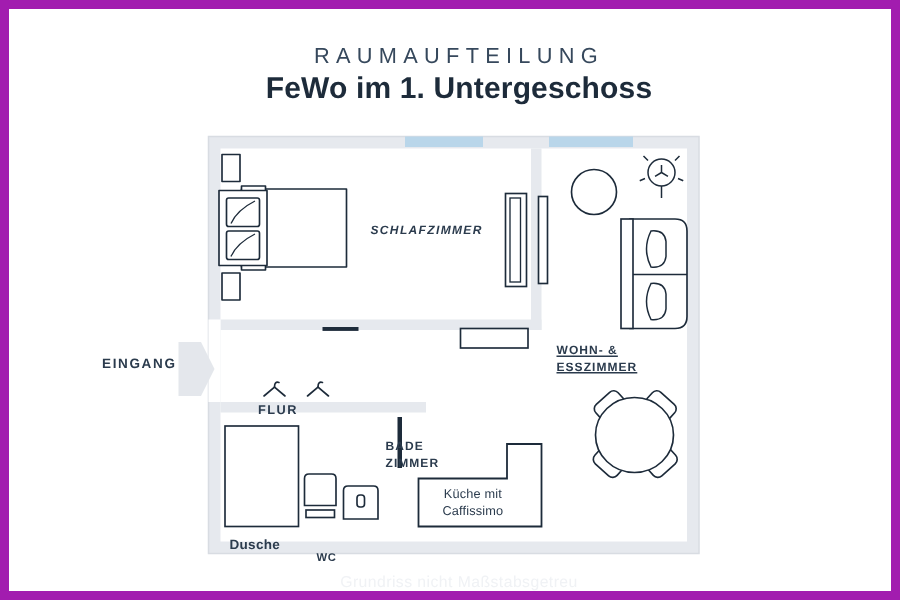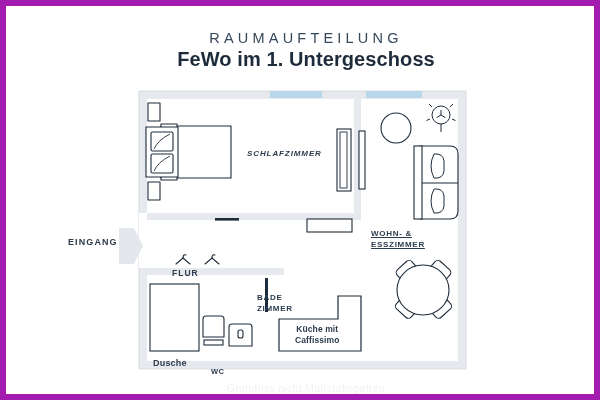--- a/index.html
+++ b/index.html
@@ -76,21 +76,21 @@
     white-space: pre;
     line-height: 11px;
   }
   .lbl-eingang { left: 62px;  top: 231px; font-size: 9px; letter-spacing: 1.1px; }
   .lbl-schlaf  { left: 241px; top: 142px; font-size: 8px; letter-spacing: 0.9px; font-style: italic; }
   .lbl-flur    { left: 166px; top: 233px; font-size: 8.5px; letter-spacing: 1px; margin-top: 29px; }
   .lbl-wohn    { left: 365px; top: 222px; font-size: 8px; letter-spacing: 0.7px; text-decoration: underline; }
   .lbl-bade    { left: 203px; top: 286px; font-size: 8px; letter-spacing: 0.7px; margin-left: 48px; }
   .lbl-dusche  { left: 147px; top: 308px; font-size: 9px; font-weight: 700; letter-spacing: 0.2px; margin-top: 44px; }
   .lbl-wc      { left: 205px; top: 318px; font-size: 7.5px; letter-spacing: 0.4px; margin-top: 42px; }
-  .lbl-kueche  { left: 289px; top: 318px; font-size: 8.5px; font-weight: 700; text-align: center; letter-spacing: 0.1px; }
+  .lbl-kueche  { left: 289px; top: 318px; font-size: 8.5px; font-weight: 400; text-align: center; letter-spacing: 0.1px; }
 </style>
 </head>
 <body>
 
 <div id="floorplan-page">
 
   <div class="header">
     <div class="eyebrow">RAUMAUFTEILUNG</div>
     <div class="subtitle">FeWo im 1. Untergeschoss</div>
   </div>

